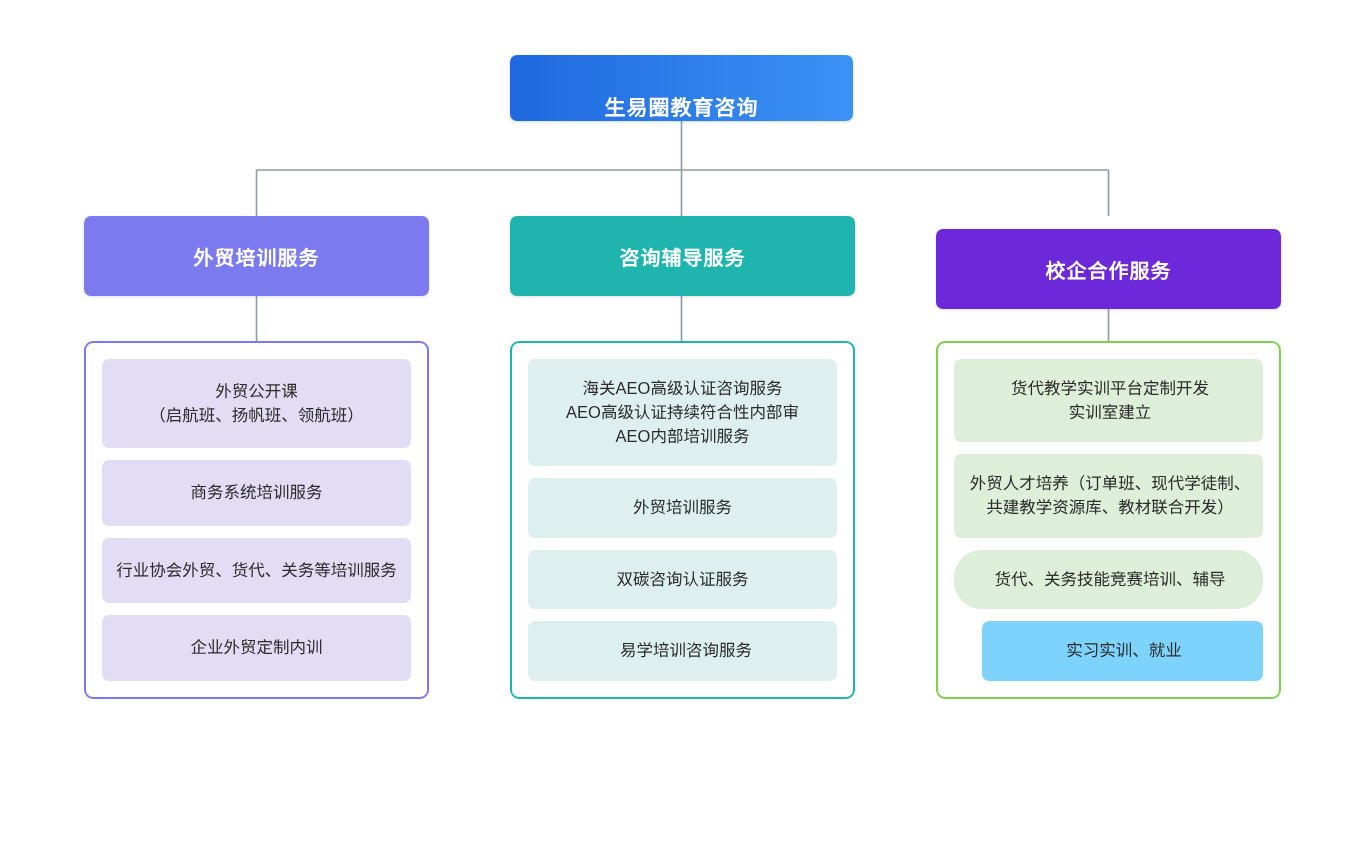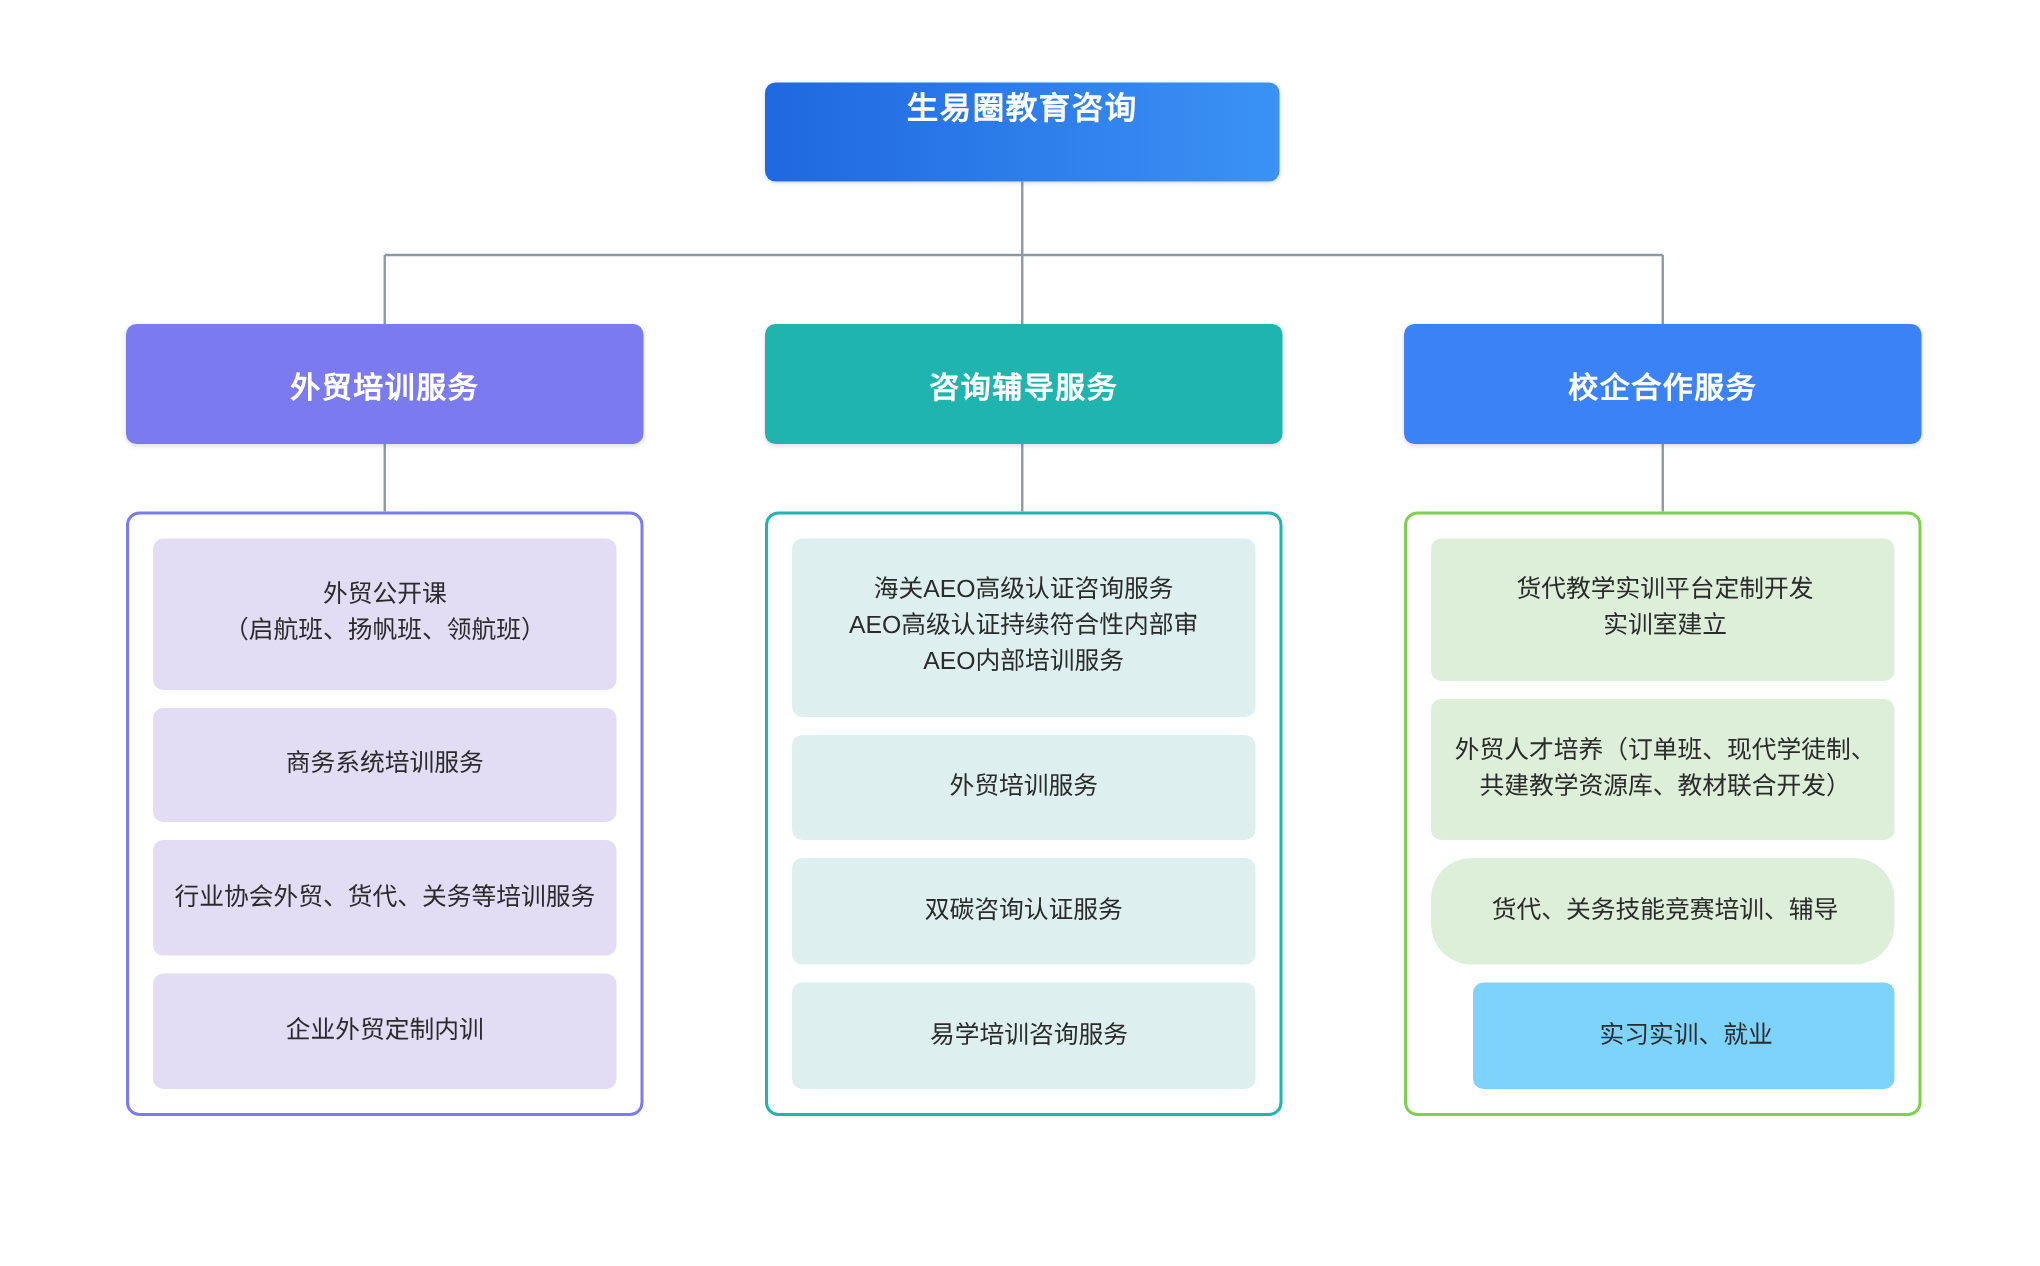--- a/index.html
+++ b/index.html
@@ -34,21 +34,21 @@
 
   
   .root-node {
     position: absolute;
     left: 510px;
     top: 55px;
     width: 343px;
     height: 66px;
     border-radius: 7px;
     display: flex;
-    align-items: flex-start;
+    align-items: flex-end;
     justify-content: center;
     z-index: 3;
     box-shadow: 0 1px 3px rgba(30,80,170,0.22);
   }
   .root-title {
     color: #ffffff;
     font-size: 21px;
     font-weight: bold;
     letter-spacing: 1px;
     white-space: nowrap;
@@ -80,21 +80,21 @@
     font-weight: bold;
     letter-spacing: 1px;
     white-space: nowrap;
   }
 
   .col-panel {
     position: absolute;
     top: 125px;
     left: 0;
     width: 345px;
-    height: 403px;
+    height: 358px;
     border-radius: 9px;
     border: 2px solid #7b7bef;
     background: #ffffff;
     padding: 16px 16px;
     display: flex;
     flex-direction: column;
     gap: 12px;
   }
 
   .item {
@@ -166,21 +166,21 @@
       <div class="item" style="background: rgb(221, 240, 239);">海关AEO高级认证咨询服务
 AEO高级认证持续符合性内部审
 AEO内部培训服务</div>
       <div class="item" style="background: rgb(221, 240, 239);">外贸培训服务</div>
       <div class="item" style="background: rgb(221, 240, 239);">双碳咨询认证服务</div>
       <div class="item" style="background: rgb(221, 240, 239); padding-left: 19px;">易学培训咨询服务</div>
     </div>
   </div>
 
   <div class="column" id="col-2">
-    <div class="col-header" style="background: #3b82f6;">
+    <div class="col-header" style="background: #6d28d9; margin-top: 13px;">
       <span class="col-header-label">校企合作服务</span>
     </div>
     <div class="col-panel" style="border-color: rgb(126, 208, 78);">
       <div class="item" style="background: rgb(221, 238, 217);">货代教学实训平台定制开发
 实训室建立</div>
       <div class="item" style="background: rgb(221, 238, 217);">外贸人才培养（订单班、现代学徒制、共建教学资源库、教材联合开发）</div>
       <div class="item" style="background: rgb(221, 238, 217); border-radius: 27px;">货代、关务技能竞赛培训、辅导</div>
       <div class="item" style="background: #7dd3fc; margin-left: 28px;">实习实训、就业</div>
     </div>
   </div>

